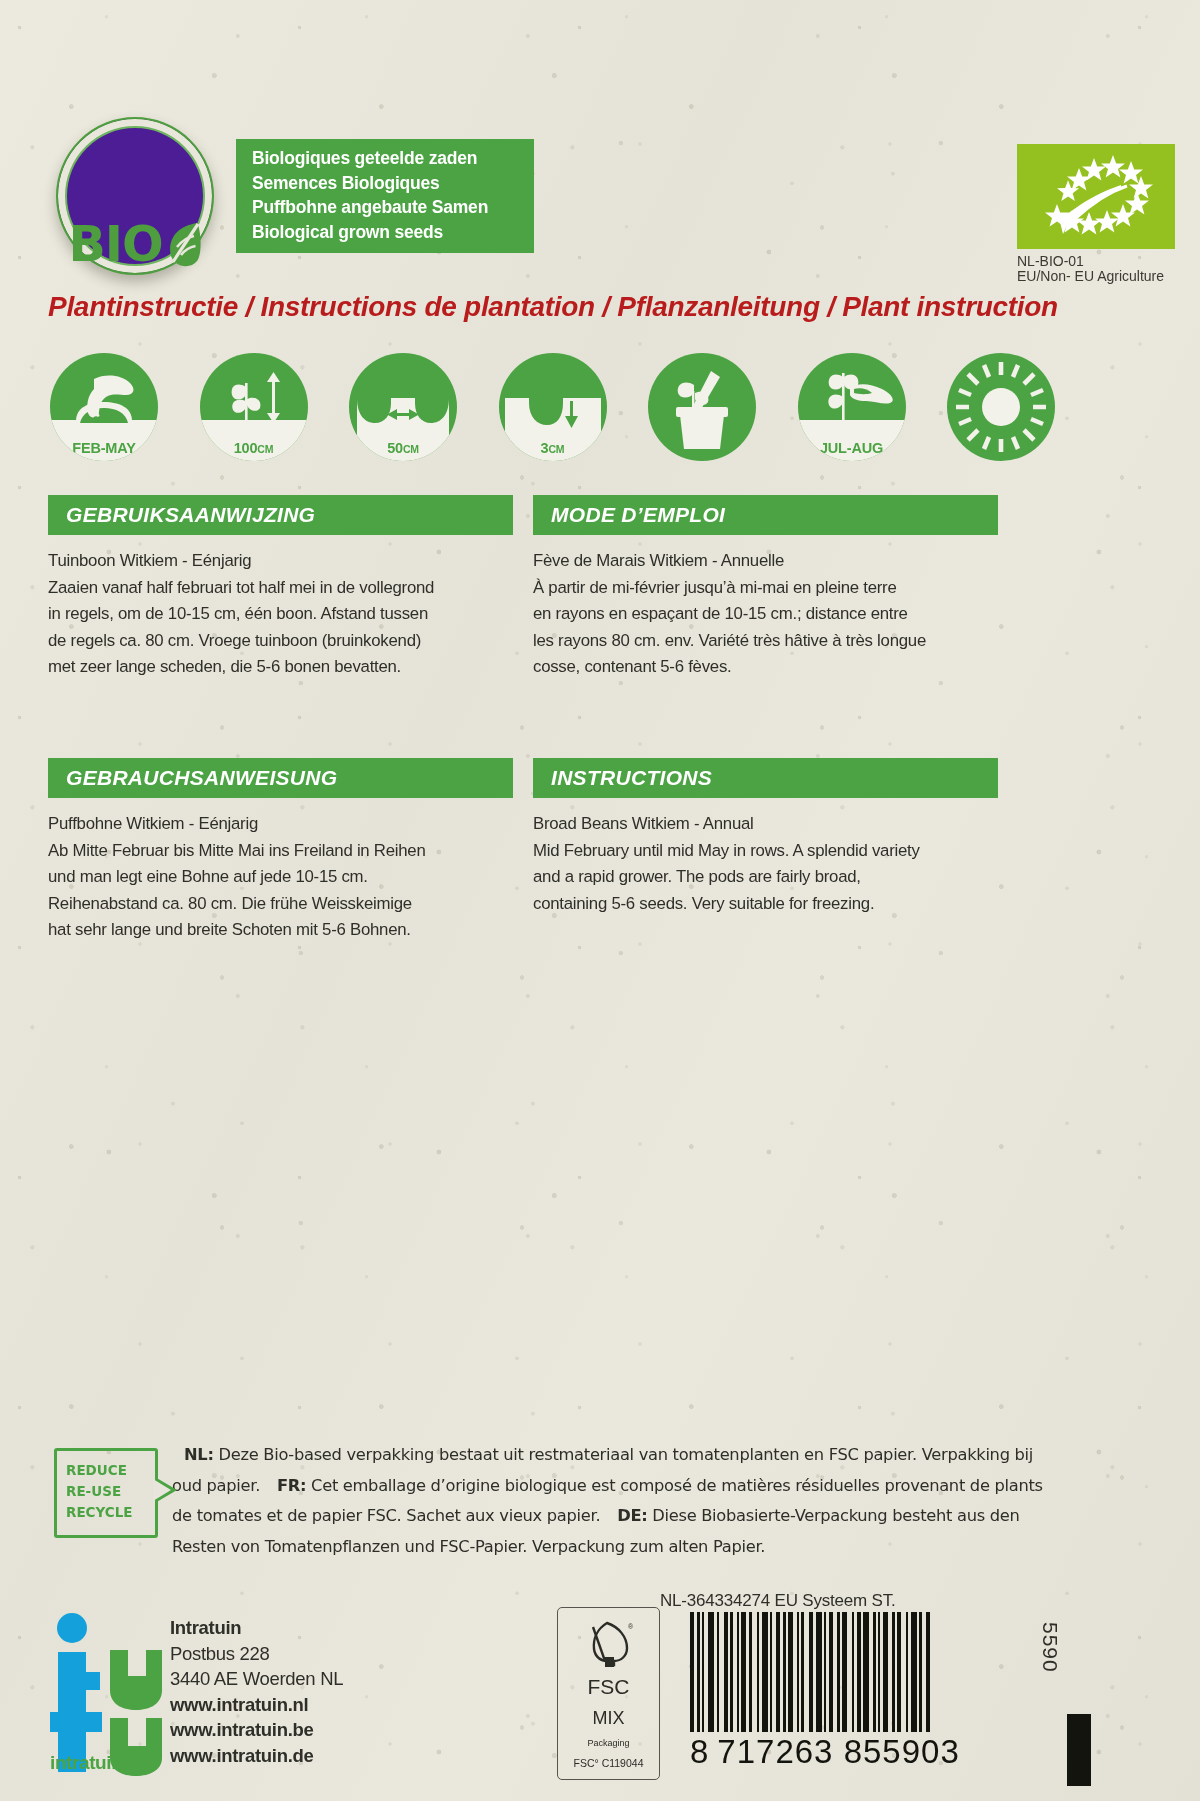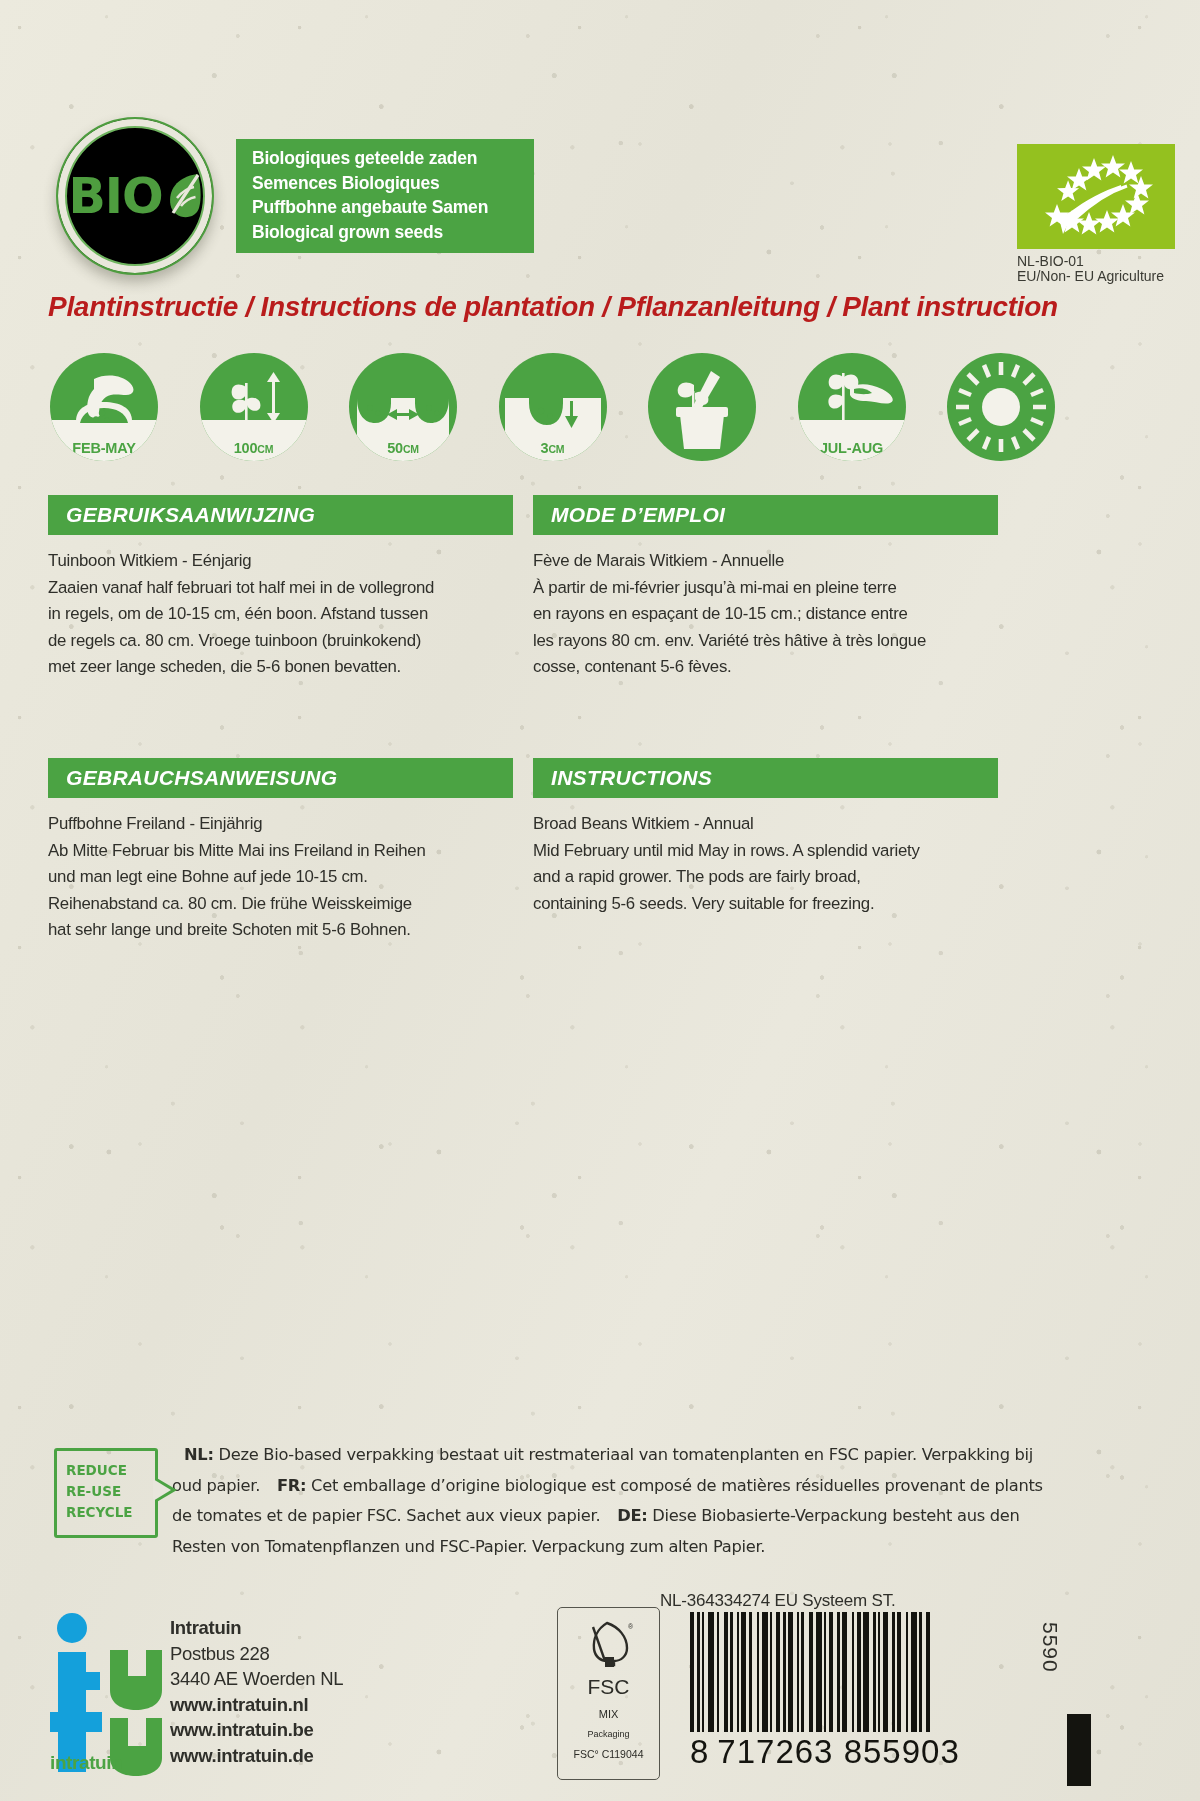--- a/index.html
+++ b/index.html
@@ -35,24 +35,24 @@
       250px 200px, 300px 250px, 275px 235px, 360px 310px,
       100% 100%;
     pointer-events:none;
   }
   .sheet{ position:absolute; inset:0; }
 
   
   .bio-badge{
     position:absolute; left:56px; top:117px;
     width:158px; height:158px; border-radius:50%;
-    background:#000000;
+    background:#4c1d95;
     border:2px solid #4e9d3f;
     box-shadow:0 7px 13px rgba(60,60,45,.32), inset 0 0 0 7px #e9e7dc, inset 0 0 0 9px #6fb45f;
-    display:flex; align-items:center; justify-content:center;
+    display:flex; align-items:flex-end; justify-content:center;
     z-index:4;
   }
   .bio-badge-text{
     font-family:"DejaVu Sans", sans-serif;
     font-weight:bold; font-size:49px; color:#4e9d3f;
     letter-spacing:-1px; display:flex; align-items:center;
   }
   .bio-leaf{ position:relative; width:38px; height:50px; margin-left:1px; }
   .bio-leaf svg{ position:absolute; left:0; top:0; }
 
@@ -178,21 +178,21 @@
 
   
   .fsc{
     position:absolute; left:557px; top:1607px;
     width:103px; height:173px;
     border:1px solid #55554d; border-radius:5px;
     text-align:center;
   }
   .fsc .tree{ margin-top:9px; }
   .fsc .n1{ font-family:Liberation Sans, sans-serif; font-size:21px; color:#2c2c27; margin-top:2px;}
-  .fsc .n2{ font-size:11px; color:#2c2c27; margin-top:9px;}
+  .fsc .n2{ font-size:18px; color:#2c2c27; margin-top:9px;}
   .fsc .n3{ font-size:9px; color:#2c2c27; margin-top:9px;}
   .fsc .n4{ font-size:10.5px; color:#2c2c27; margin-top:9px;}
 
   
   .barcode{ position:absolute; left:690px; top:1612px; }
   .bars{ display:flex; align-items:flex-end; height:120px; }
   .bars i{ display:block; background:#14140f; }
   .bc-digits{
     display:flex; margin-top:1px; font-family:"Liberation Sans", sans-serif;
     font-size:33px; letter-spacing:1px; color:#14140f;
@@ -408,21 +408,21 @@
       <p>les rayons 80 cm. env. Variété très hâtive à très longue</p>
       <p>cosse, contenant 5-6 fèves.</p>
     </div>
   </div>
 
   <div class="block left" style="top:758px">
     <div class="bar">
       <span>GEBRAUCHSANWEISUNG</span>
     </div>
     <div class="body">
-      <p>Puffbohne Freiland - Einjährig</p>
+      <p>Puffbohne Witkiem - Eénjarig</p>
       <p>Ab Mitte Februar bis Mitte Mai ins Freiland in Reihen</p>
       <p>und man legt eine Bohne auf jede 10-15 cm.</p>
       <p>Reihenabstand ca. 80 cm. Die frühe Weisskeimige</p>
       <p>hat sehr lange und breite Schoten mit 5-6 Bohnen.</p>
     </div>
   </div>
 
   <div class="block right" style="top:758px">
     <div class="bar">
       <span>INSTRUCTIONS</span>

